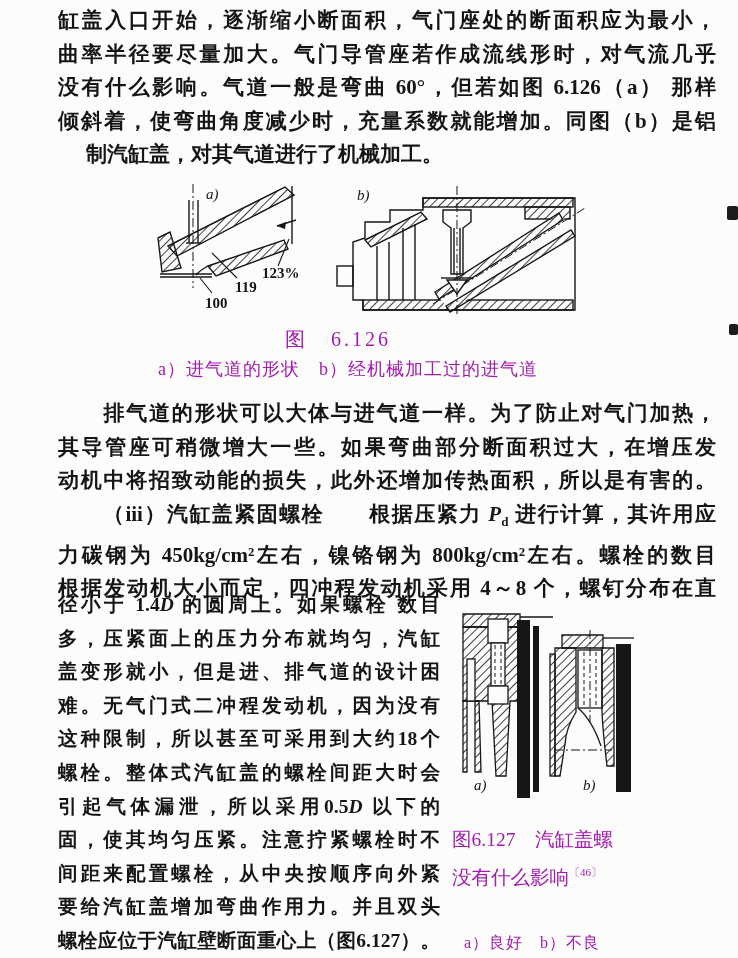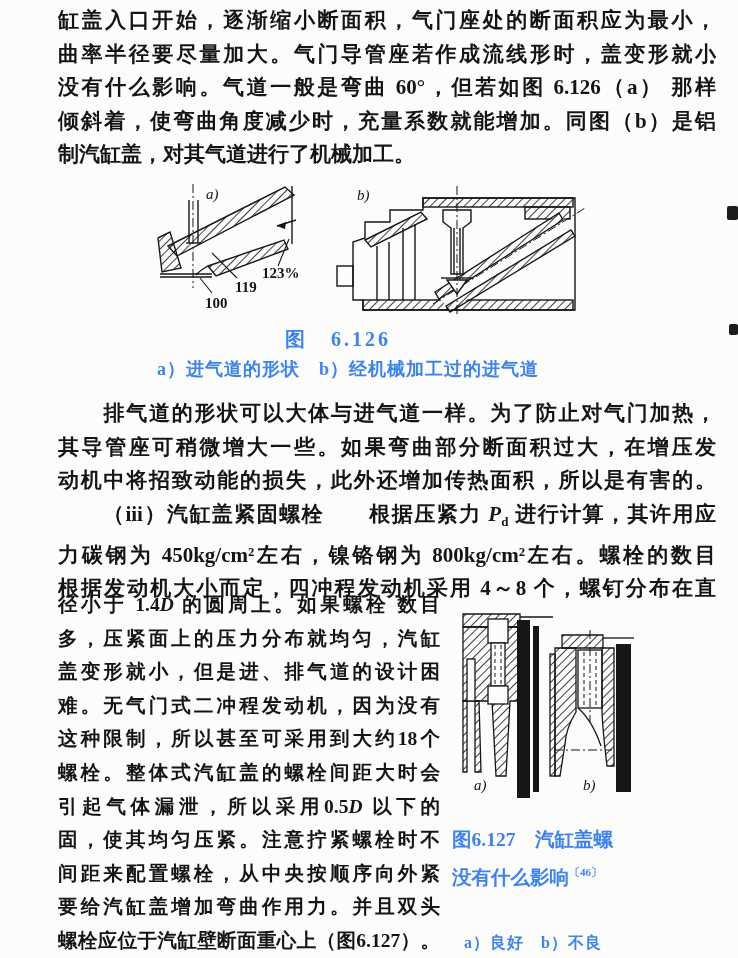--- a/index.html
+++ b/index.html
@@ -7,36 +7,36 @@
     position:relative; width:738px; height:958px; margin:0 auto;
     background:#fcfcfa; overflow:hidden;
     font-family:"Liberation Serif","DejaVu Serif",serif;
     color:#151515;
   }
   .tb { position:absolute; font-weight:600; }
   .tb .line {
     text-align:justify; text-align-last:justify;
     overflow:hidden; white-space:normal;
   }
-  .tb .line.last { text-align-last:left; }
+  .tb .line.last { text-align-last:left;margin-left:28px; }
   .tb i { font-style:italic; font-family:"Liberation Serif",serif; }
   sub { font-size:0.62em; }
   .p-main { left:58px; width:658px; font-size:21px; line-height:33.6px; }
   #p1 { top:4px; }
   #p2 { top:397px; }
   #p3 { top:498px; }
   #leftcol { left:58px; top:588px; width:382px; font-size:19.5px; line-height:33.6px; }
 
   .figwrap { position:absolute; }
   #fig126 { left:150px; top:182px; width:437px; height:138px; }
   #fig127 { left:450px; top:604px; width:250px; height:218px; }
   svg { display:block; }
   svg text { font-family:"Liberation Serif","DejaVu Serif",serif; }
 
-  .cap { position:absolute; font-weight:700; color:#3b82f6; }
+  .cap { position:absolute; font-weight:400; color:#a21caf; }
   #cap126-title { left:58px; top:326px; width:560px; text-align:center;
                   font-size:20px; letter-spacing:3px; }
   #cap126-sub { left:58px; top:357px; width:580px; text-align:center;
                 font-size:18px; letter-spacing:1px; }
   #cap127 { left:452px; top:824px; width:246px; font-size:19.5px; line-height:32px; }
   #cap127 .c3 { font-size:16px; padding-left:12px; letter-spacing:1px;margin-top:33px; }
   #cap127 sup { font-size:11px; }
 
   .artifact { position:absolute; background:#1c1c1c; border-radius:2px; }
 </style>
@@ -48,21 +48,21 @@
   <svg width="0" height="0" style="position:absolute">
     <defs>
       <pattern id="hatch" patternUnits="userSpaceOnUse" width="6" height="6" patternTransform="rotate(45)">
         <line x1="0" y1="0" x2="0" y2="6" stroke="#1c1c1c" stroke-width="1.7"></line>
       </pattern>
     </defs>
   </svg>
 
   <div id="p1" class="tb p-main">
       <div class="line">缸盖入口开始，逐渐缩小断面积，气门座处的断面积应为最小，</div>
-      <div class="line">曲率半径要尽量加大。气门导管座若作成流线形时，盖变形就小</div>
+      <div class="line">曲率半径要尽量加大。气门导管座若作成流线形时，对气流几乎</div>
       <div class="line">没有什么影响。气道一般是弯曲 60°，但若如图 6.126（a） 那样</div>
       <div class="line">倾斜着，使弯曲角度减少时，充量系数就能增加。同图（b）是铝</div>
       <div class="line last">制汽缸盖，对其气道进行了机械加工。</div>
     </div>
 
   <div id="fig126" class="figwrap">
     <svg width="185" height="138" viewBox="0 0 185 138" style="position:absolute;left:0;top:0">
       <g stroke="#161616" fill="none" stroke-width="1.4">
 
         <polygon points="18,64 135,5 144,13 27,74" fill="url(#hatch)"></polygon>

